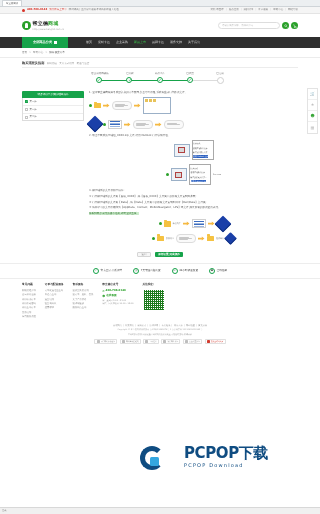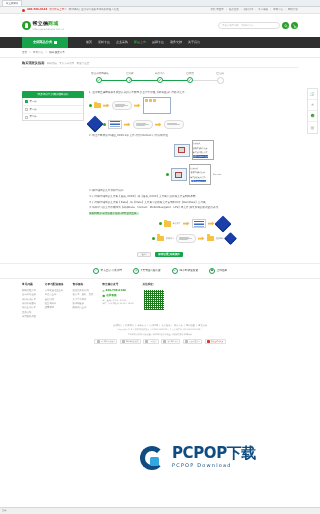--- a/index.html
+++ b/index.html
@@ -154,21 +154,21 @@
   .statusbar { position:absolute; bottom:0; left:0; right:0; height:7px; background:#f0f0f0; border-top:1px solid #d8d8d8; display:flex; align-items:center; padding:0 2px; }
   .statusbar span { font-size:2.2px; color:#666; }
 
   
   .rail { position:absolute; right:2px; top:88px; width:11px; background:#fff; border:1px solid #e3e3e3; }
   .rail div { height:11px; border-bottom:1px solid #efefef; display:flex; align-items:center; justify-content:center; font-size:4px; color:#bdbdbd; }
   .rail div:last-child { border-bottom:none; }
   .rail div.g { color:#2aa02a; }
 
   
-  .wm { position:absolute; left:140px; top:446px; display:flex; align-items:center; gap:8px; pointer-events:none; }
+  .wm { position:absolute; left:140px; top:446px; display:flex; align-items:center; gap:20px; pointer-events:none; }
   .wm-mark { width:24px; height:24px; border-radius:50%; border:5px solid #0f4c81; border-right-color:transparent; position:relative; flex:none; }
   .wm-mark::after { content:""; position:absolute; left:5px; top:6px; width:9px; height:9px; background:#34a7e0; border-radius:1.5px; }
   .wm-txt { display:flex; flex-direction:column; }
   .wm-big { font-size:15px; font-weight:bold; color:#0f4c81; letter-spacing:-.4px; line-height:1; }
   .wm-sub { font-size:5px; color:#0f4c81; letter-spacing:1.2px; margin-top:1px; }
 </style>
 </head>
 <body>
 
 <div class="page">

